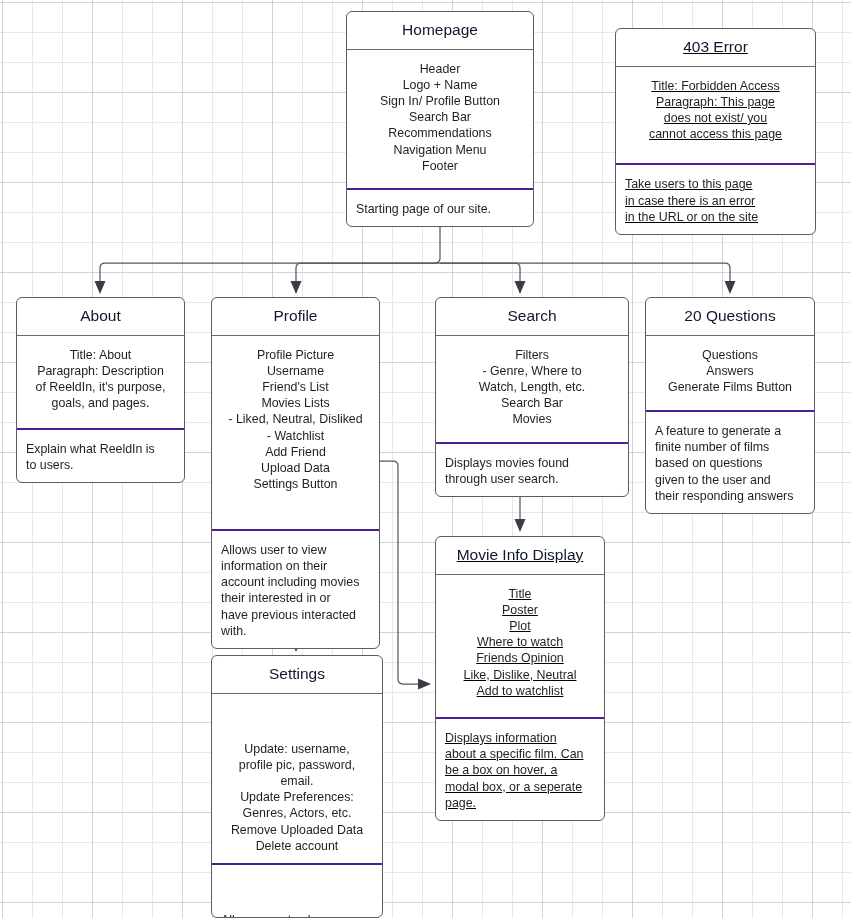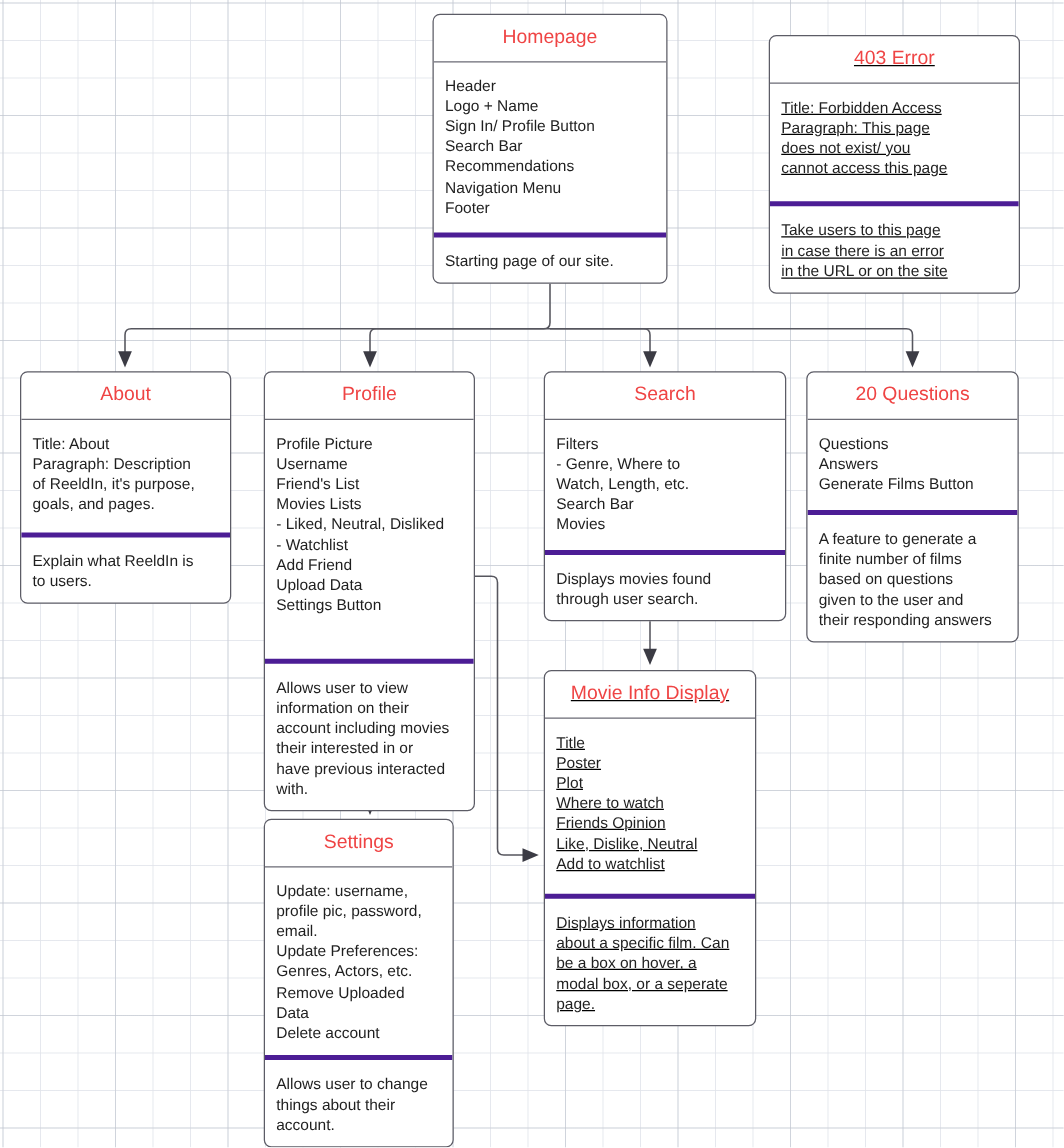--- a/index.html
+++ b/index.html
@@ -41,37 +41,38 @@
     background: #ffffff;
     border: 1px solid #5c5c66;
     border-radius: 6px;
     display: flex;
     flex-direction: column;
     overflow: hidden;
   }
   .node-title {
     flex: 0 0 auto;
     text-align: center;
-    color: #ef4444;
+    color: #0f172a;
     font-size: 15.5px;
     line-height: 1;
     padding: 10px 4px 11px 4px;
     border-bottom: 1px solid #6b6b75;
     white-space: nowrap;
   }
   .node-section {
     box-sizing: border-box;
     padding: 11px 9px 9px 9px;
     color: #1f1f1f;
     font-size: 12.4px;
     line-height: 16.2px;
   }
   .node-section.upper {
     flex: 1 1 auto;
-    border-bottom: 4px solid #4c1d95;
+    border-bottom: 2px solid #4c1d95;
+    text-align: center;
   }
   .node-section.lower {
     flex: 0 0 auto;
   }
   .node-line { display: block; white-space: pre-wrap; }
 
   
   #edges {
     position: absolute;
     left: 0; top: 0;
@@ -227,21 +228,21 @@
     </div>
     <div class="node-section lower">
       <span class="node-line">Displays information</span>
       <span class="node-line">about a specific film. Can</span>
       <span class="node-line">be a box on hover, a</span>
       <span class="node-line">modal box, or a seperate</span>
       <span class="node-line">page.</span>
     </div>
   </div>
 
-  <div class="node" style="left:211px; top:655px; width:152px; height:263px;">
+  <div class="node" style="left:211px; top:655px; width:172px; height:263px;gap:36px;">
     <div class="node-title">Settings</div>
     <div class="node-section upper">
       <span class="node-line">Update: username,</span>
       <span class="node-line">profile pic, password,</span>
       <span class="node-line">email.</span>
       <span class="node-line">Update Preferences:</span>
       <span class="node-line">Genres, Actors, etc.</span>
       <span class="node-line">Remove Uploaded Data</span>
       <span class="node-line">Delete account</span>
     </div>

